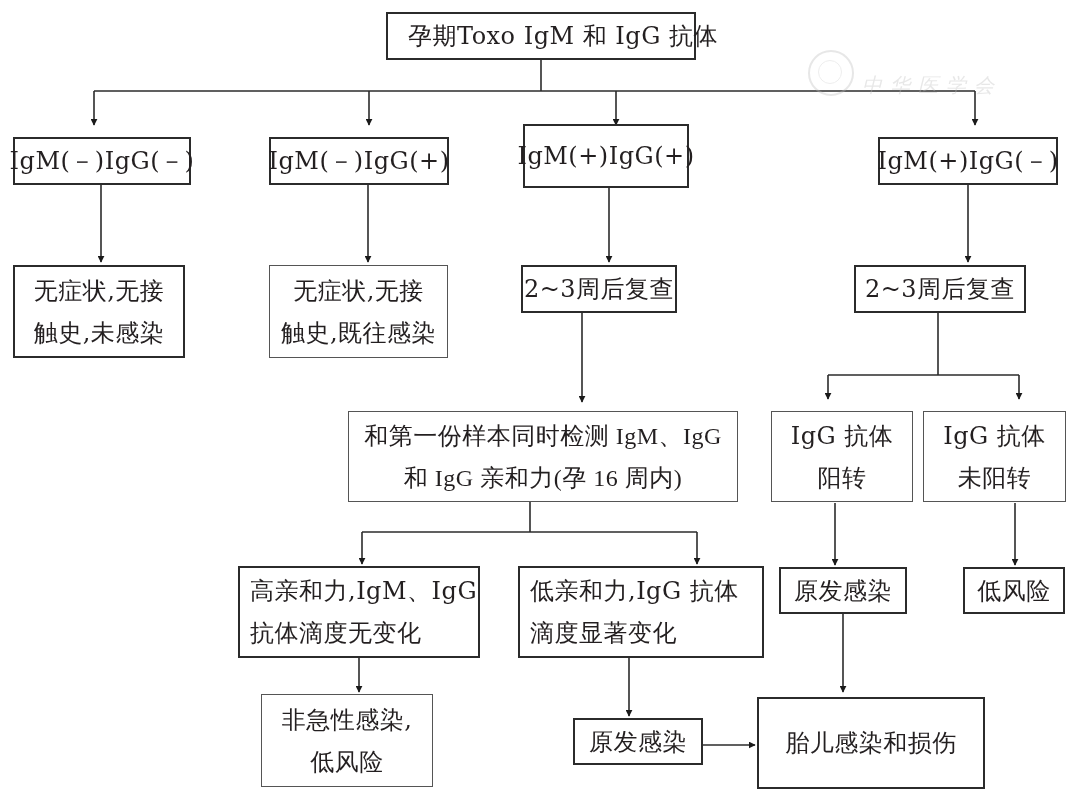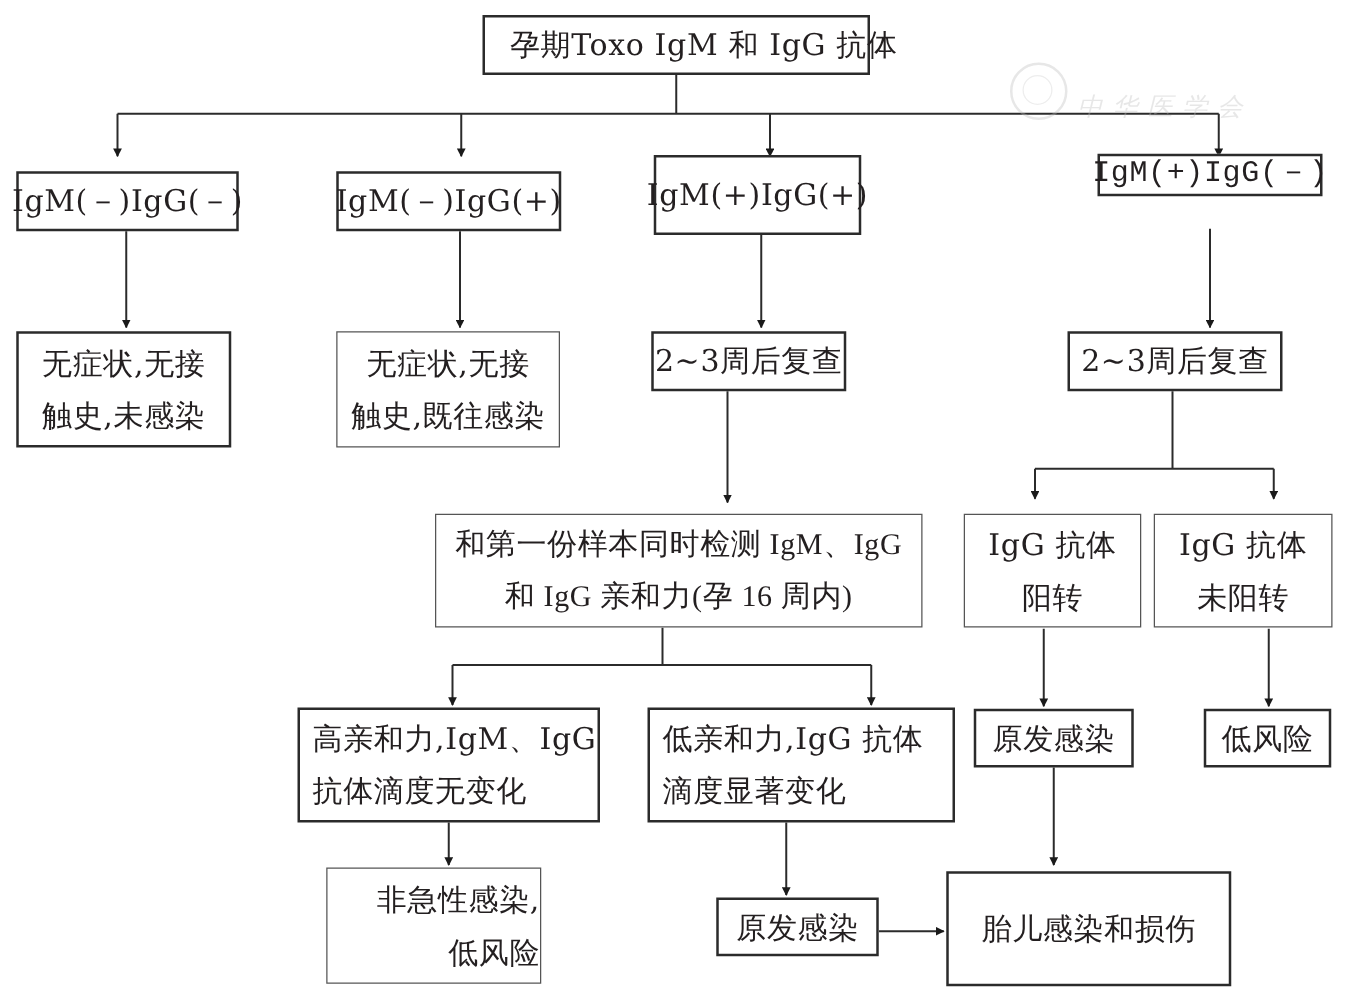--- a/index.html
+++ b/index.html
@@ -76,21 +76,21 @@
 
 <div class="box" style="left:13px;top:137px;width:178px;height:48px;">
   <span class="ln">IgM(－)IgG(－)</span>
 </div>
 <div class="box" style="left:269px;top:137px;width:180px;height:48px;">
   <span class="ln">IgM(－)IgG(+)</span>
 </div>
 <div class="box" style="left:523px;top:124px;width:166px;height:64px;">
   <span class="ln">IgM(+)IgG(+)</span>
 </div>
-<div class="box" style="left:878px;top:123px;width:180px;height:34px;font-family:Liberation Mono, monospace;">
+<div class="box" style="left:878px;top:137px;width:180px;height:48px;">
   <span class="ln">IgM(+)IgG(－)</span>
 </div>
 
 <div class="box" style="left:13px;top:265px;width:172px;height:93px;">
   <span class="ln">无症状,无接</span>
   <span class="ln">触史,未感染</span>
 </div>
 <div class="box thin" style="left:269px;top:265px;width:179px;height:93px;">
   <span class="ln">无症状,无接</span>
   <span class="ln">触史,既往感染</span>
@@ -123,21 +123,21 @@
   <span class="ln">低亲和力,IgG 抗体</span>
   <span class="ln">滴度显著变化</span>
 </div>
 <div class="box" style="left:779px;top:567px;width:128px;height:47px;">
   <span class="ln">原发感染</span>
 </div>
 <div class="box" style="left:963px;top:567px;width:102px;height:47px;">
   <span class="ln">低风险</span>
 </div>
 
-<div class="box thin" style="left:261px;top:694px;width:172px;height:93px;align-items:flex-end;">
+<div class="box thin" style="left:261px;top:694px;width:172px;height:93px;">
   <span class="ln">非急性感染,</span>
   <span class="ln">低风险</span>
 </div>
 <div class="box" style="left:573px;top:718px;width:130px;height:47px;">
   <span class="ln">原发感染</span>
 </div>
 <div class="box" style="left:757px;top:697px;width:228px;height:92px;">
   <span class="ln">胎儿感染和损伤</span>
 </div>
 

